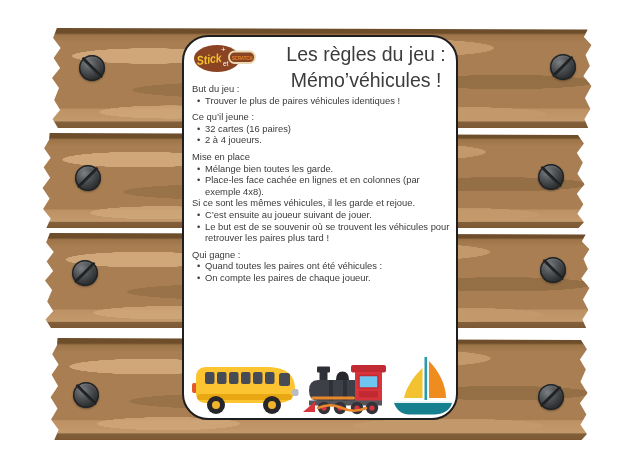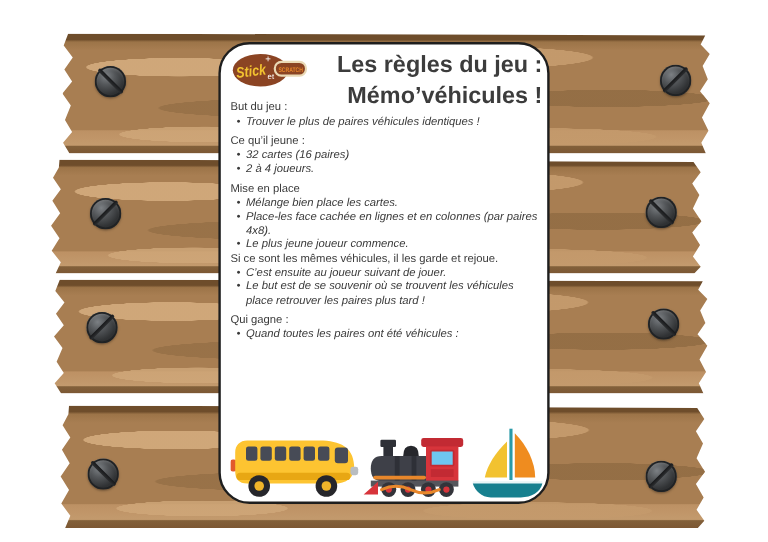--- a/index.html
+++ b/index.html
@@ -34,26 +34,26 @@
     background:radial-gradient(circle at 36% 32%, #7c8084 0%, #54575a 30%, #303234 64%, #232426 100%);
     box-shadow:inset 0 0 0 1.5px #202224, inset 0 2px 3px rgba(255,255,255,.25), 0 1px 2px rgba(0,0,0,.35);}
   .screw::after{content:"";position:absolute;left:-1px;right:-1px;top:50%;height:3.4px;margin-top:-1.7px;
     background:linear-gradient(180deg,#17181a,#2c2e30);border-radius:2px;transform:rotate(45deg);}
   .screw.alt::after{transform:rotate(-45deg);}
 
   
   .card{position:absolute;left:182px;top:35px;width:276px;height:385px;background:#ffffff;
         border:2px solid #1e1e1e;border-radius:26px;box-sizing:border-box;z-index:3;}
   .logo{position:absolute;left:8px;top:5px;}
-  .title{position:absolute;left:96px;top:4px;width:172px;text-align:right;color:#3c3c3c;
-         font-size:19.5px;line-height:26px;font-weight:bold;}
+  .title{position:absolute;left:96px;top:4px;width:172px;text-align:center;color:#3c3c3c;
+         font-size:19.5px;line-height:26px;}
   .rules{position:absolute;left:8px;top:46px;width:260px;color:#3a3a3a;font-size:9.4px;line-height:11.6px;}
   .rule.heading{margin-top:5px;}
   .rules > .rule.heading:first-child{margin-top:0;}
-  .rule.bullet{position:relative;padding-left:13px;font-style:italic;}
+  .rule.bullet{position:relative;padding-left:13px;}
   .rule.bullet::before{content:"\2022";position:absolute;left:5px;top:0;}
   .vehicles{position:absolute;left:8px;right:3px;bottom:3px;display:flex;
             justify-content:space-between;align-items:flex-end;}
 </style>
 </head>
 <body>
 
 <div class="stage">
 
   <div class="plank plank1 jagA"></div>
@@ -86,28 +86,28 @@
       <div>Mémo’véhicules !</div>
     </div>
 
     <div class="rules">
       <div class="rule heading">But du jeu :</div>
       <div class="rule bullet">Trouver le plus de paires véhicules identiques !</div>
       <div class="rule heading">Ce qu’il jeune :</div>
       <div class="rule bullet">32 cartes (16 paires)</div>
       <div class="rule bullet">2 à 4 joueurs.</div>
       <div class="rule heading">Mise en place</div>
-      <div class="rule bullet">Mélange bien place les cartes.</div>
-      <div class="rule bullet">Place-les face cachée en lignes et en colonnes (par paires 4x8).</div>
-      <div class="rule bullet">Le plus jeune joueur commence.</div>
+      <div class="rule bullet">Mélange bien toutes les garde.</div>
+      <div class="rule bullet">Place-les face cachée en lignes et en colonnes (par exemple 4x8).</div>
       <div class="rule text">Si ce sont les mêmes véhicules, il les garde et rejoue.</div>
       <div class="rule bullet">C’est ensuite au joueur suivant de jouer.</div>
-      <div class="rule bullet">Le but est de se souvenir où se trouvent les véhicules place retrouver les paires plus tard !</div>
+      <div class="rule bullet">Le but est de se souvenir où se trouvent les véhicules pour retrouver les paires plus tard !</div>
       <div class="rule heading">Qui gagne :</div>
       <div class="rule bullet">Quand toutes les paires ont été véhicules :</div>
+      <div class="rule bullet">On compte les paires de chaque joueur.</div>
     </div>
 
     <div class="vehicles">
 
       <svg width="108" height="52" viewBox="0 0 108 52">
         <rect x="0" y="20" width="5" height="10" rx="2" fill="#e2592c"></rect>
         <path d="M14,4 L74,4 C92,4 102,10 103,24 C104,34 98,40 86,40 L14,40 C7,40 4,36 4,30 L4,14 C4,8 8,4 14,4 Z" fill="#fdc431"></path>
         <rect x="5" y="31" width="95" height="6" rx="3" fill="#e8a713"></rect>
         <rect x="100" y="26" width="6.5" height="7" rx="2" fill="#b9bdc1"></rect>
         <rect x="13" y="9" width="9.5" height="12" rx="2" fill="#474b56"></rect>

